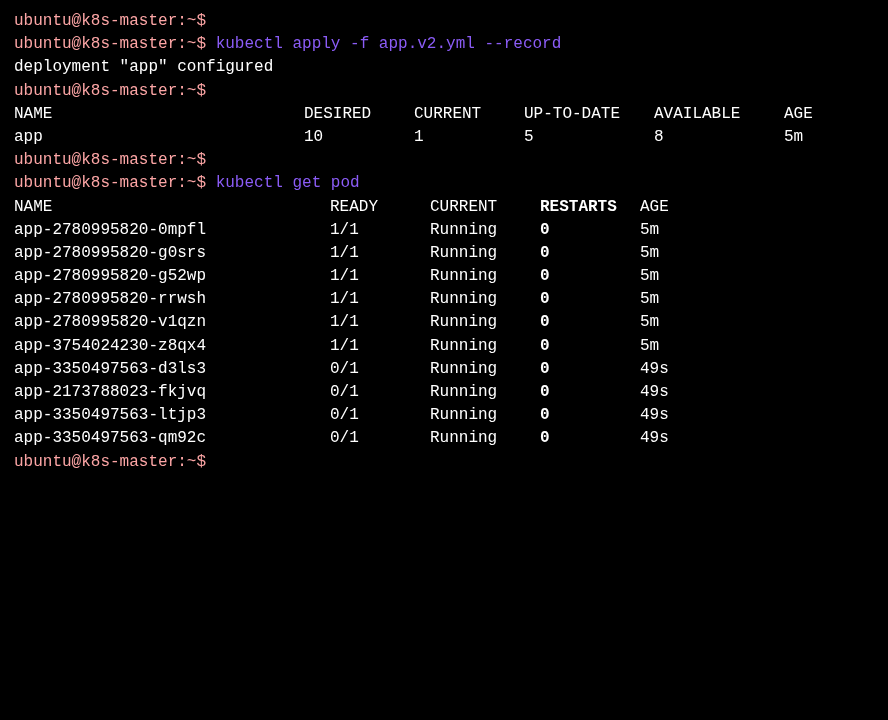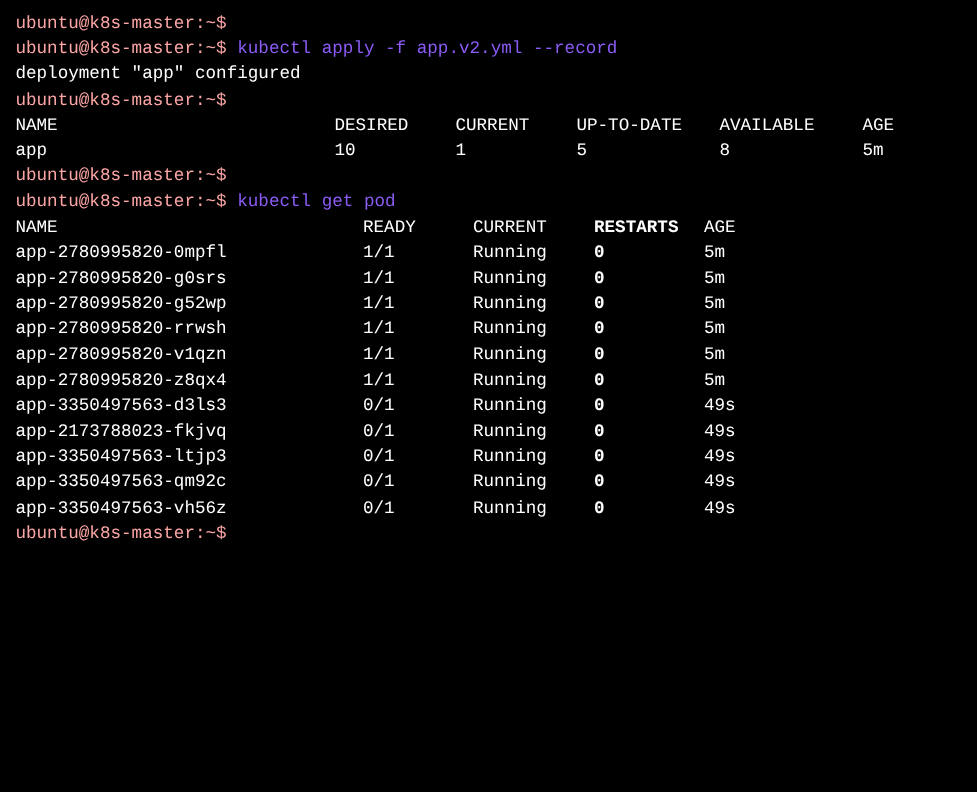--- a/index.html
+++ b/index.html
@@ -51,20 +51,19 @@
     <div class="line"><span class="col-name">NAME</span><span class="col-desired">DESIRED</span><span class="col-current">CURRENT</span><span class="col-uptd">UP-TO-DATE</span><span class="col-avail">AVAILABLE</span><span class="col-age">AGE</span></div>
     <div class="line"><span class="col-name">app</span><span class="col-desired">10</span><span class="col-current">1</span><span class="col-uptd">5</span><span class="col-avail">8</span><span class="col-age">5m</span></div>
     <div class="line"><span class="prompt">ubuntu@k8s-master:~$</span></div>
     <div class="line"><span class="prompt">ubuntu@k8s-master:~$</span><span class="command"> kubectl get pod</span></div>
     <div class="line"><span class="pod-col-name">NAME</span><span class="pod-col-ready">READY</span><span class="pod-col-status">CURRENT</span><span class="pod-col-restarts">RESTARTS</span><span class="pod-col-age">AGE</span></div>
     <div class="line"><span class="pod-col-name">app-2780995820-0mpfl</span><span class="pod-col-ready">1/1</span><span class="pod-col-status">Running</span><span class="pod-col-restarts">0</span><span class="pod-col-age">5m</span></div>
     <div class="line"><span class="pod-col-name">app-2780995820-g0srs</span><span class="pod-col-ready">1/1</span><span class="pod-col-status">Running</span><span class="pod-col-restarts">0</span><span class="pod-col-age">5m</span></div>
     <div class="line"><span class="pod-col-name">app-2780995820-g52wp</span><span class="pod-col-ready">1/1</span><span class="pod-col-status">Running</span><span class="pod-col-restarts">0</span><span class="pod-col-age">5m</span></div>
     <div class="line"><span class="pod-col-name">app-2780995820-rrwsh</span><span class="pod-col-ready">1/1</span><span class="pod-col-status">Running</span><span class="pod-col-restarts">0</span><span class="pod-col-age">5m</span></div>
     <div class="line"><span class="pod-col-name">app-2780995820-v1qzn</span><span class="pod-col-ready">1/1</span><span class="pod-col-status">Running</span><span class="pod-col-restarts">0</span><span class="pod-col-age">5m</span></div>
-    <div class="line"><span class="pod-col-name">app-2780995820-z8qx4</span><span class="pod-col-ready">1/1</span><span class="pod-col-status">Running</span><span class="pod-col-restarts">0</span><span class="pod-col-age">5m</span></div>
+    <div class="line"><span class="pod-col-name">app-3754024230-z8qx4</span><span class="pod-col-ready">1/1</span><span class="pod-col-status">Running</span><span class="pod-col-restarts">0</span><span class="pod-col-age">5m</span></div>
     <div class="line"><span class="pod-col-name">app-3350497563-d3ls3</span><span class="pod-col-ready">0/1</span><span class="pod-col-status">Running</span><span class="pod-col-restarts">0</span><span class="pod-col-age">49s</span></div>
     <div class="line"><span class="pod-col-name">app-2173788023-fkjvq</span><span class="pod-col-ready">0/1</span><span class="pod-col-status">Running</span><span class="pod-col-restarts">0</span><span class="pod-col-age">49s</span></div>
     <div class="line"><span class="pod-col-name">app-3350497563-ltjp3</span><span class="pod-col-ready">0/1</span><span class="pod-col-status">Running</span><span class="pod-col-restarts">0</span><span class="pod-col-age">49s</span></div>
     <div class="line"><span class="pod-col-name">app-3350497563-qm92c</span><span class="pod-col-ready">0/1</span><span class="pod-col-status">Running</span><span class="pod-col-restarts">0</span><span class="pod-col-age">49s</span></div>
-    <div class="line"><span class="pod-col-name">app-3350497563-vh56z</span><span class="pod-col-ready">0/1</span><span class="pod-col-status">Running</span><span class="pod-col-restarts">0</span><span class="pod-col-age">49s</span></div>
     <div class="line"><span class="prompt">ubuntu@k8s-master:~$</span></div>
   </div>
 
 </body></html>

